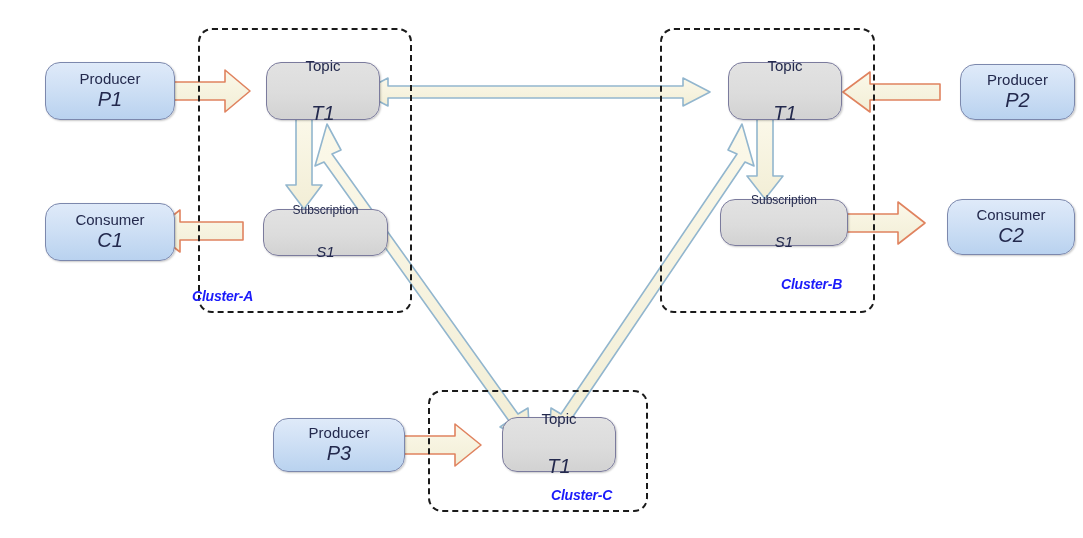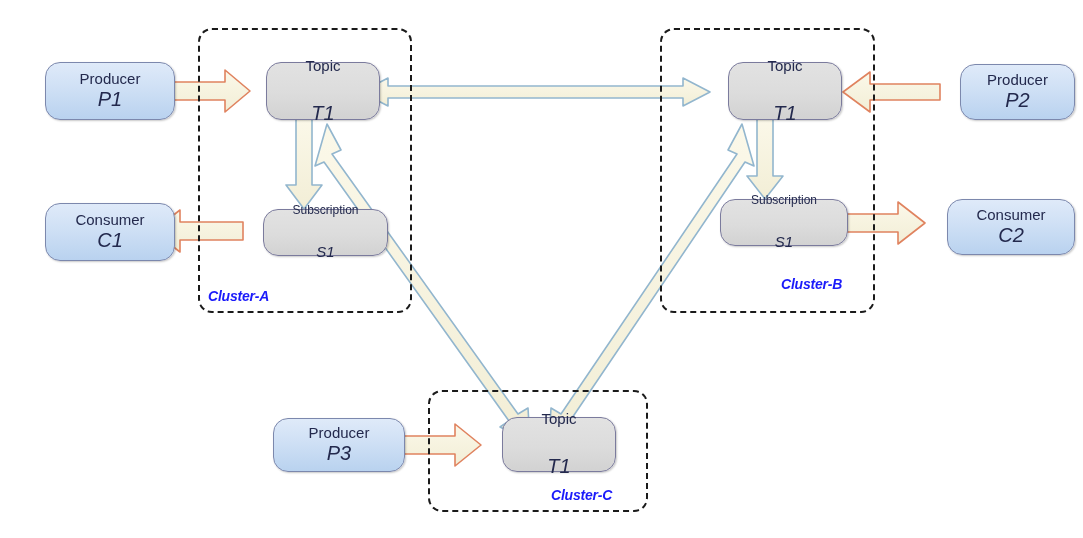--- a/index.html
+++ b/index.html
@@ -90,21 +90,21 @@
     <polygon points="757,118 773,118 773,176 783,176 765,199 747,176 757,176" fill="url(#creamFill)" stroke="#92b6ce" stroke-width="1.6" stroke-linejoin="round"></polygon>
 
     <polygon points="361,92 388,78 388,86 683,86 683,78 710,92 683,106 683,98 388,98 388,106" fill="url(#creamFill)" stroke="#92b6ce" stroke-width="1.6" stroke-linejoin="round"></polygon>
 
     <polygon points="327,124 341,150 332,154 518,414 528,408 530,442 500,427 509,421 324,162 315,166" fill="url(#creamFill)" stroke="#92b6ce" stroke-width="1.6" stroke-linejoin="round"></polygon>
 
     <polygon points="742,124 728,150 737,154 561,414 551,408 549,442 579,427 570,421 745,162 754,166" fill="url(#creamFill)" stroke="#92b6ce" stroke-width="1.6" stroke-linejoin="round"></polygon>
   </svg>
 
   <div class="cluster" style="left:198px;top:28px;width:214px;height:285px;"></div>
-  <div class="cluster-label" style="left:208px;top:288px;">Cluster-A</div>
+  <div class="cluster-label" style="left:192px;top:288px;">Cluster-A</div>
 
   <div class="cluster" style="left:660px;top:28px;width:215px;height:285px;"></div>
   <div class="cluster-label" style="left:781px;top:276px;">Cluster-B</div>
 
   <div class="cluster" style="left:428px;top:390px;width:220px;height:122px;"></div>
   <div class="cluster-label" style="left:551px;top:487px;">Cluster-C</div>
 
   <div class="node blue" style="left:25px;top:62px;width:130px;height:58px;">
     <span class="l1">Producer</span>
     <span class="l2">P1</span>

